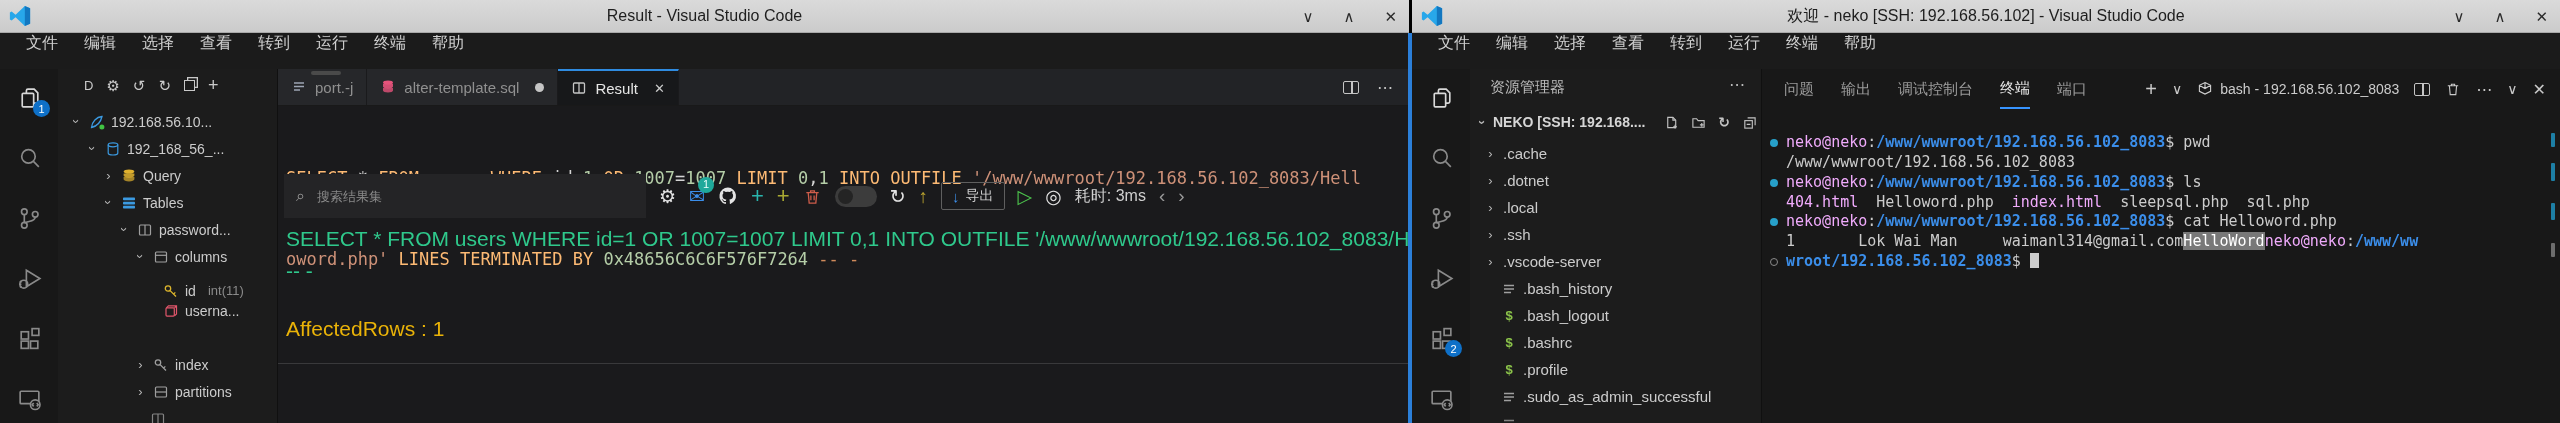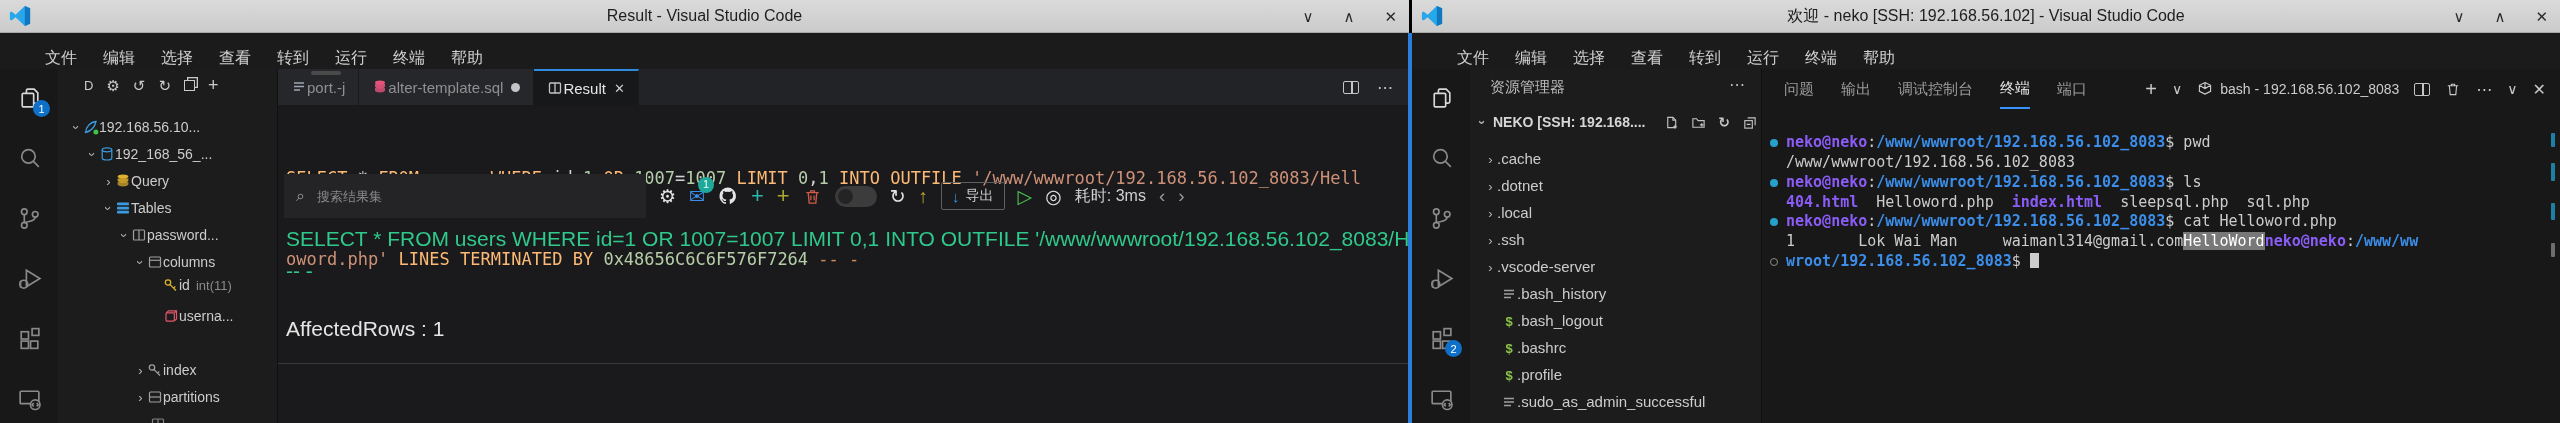--- a/index.html
+++ b/index.html
@@ -13,71 +13,71 @@
 
   
   .titlebar{height:33px;background:linear-gradient(#dadada,#cbcbcb);border-bottom:1px solid #a9a9a9;
             position:relative;display:flex;align-items:center;}
   .titlebar .title{position:absolute;left:0;right:0;text-align:center;color:#1e1e1e;font-size:16px;}
   .logo{margin-left:9px;width:22px;height:22px;z-index:2;display:flex;}
   .controls{position:absolute;right:12px;top:0;height:33px;display:flex;gap:30px;align-items:center;z-index:2;}
   .wc{color:#2a2a2a;font-size:15px;line-height:1;cursor:default;}
 
   
-  .menubar{height:36px;background:#1b1b1b;display:flex;align-items:flex-end;padding-left:2px;margin-left:30px;}
+  .menubar{height:36px;background:#1b1b1b;display:flex;align-items:flex-start;padding-left:13px;}
   .menu-item{padding:0 13px;color:#cfcfcf;font-size:16px;}
 
   .body{position:absolute;top:69px;left:0;right:0;bottom:0;display:flex;}
 
   
   .activitybar{width:58px;background:#181818;position:relative;flex:none;}
   .act{position:absolute;left:0;width:58px;height:42px;display:flex;align-items:center;justify-content:center;}
   .act svg{stroke:#8a8a8a;fill:none;stroke-width:1.6;}
   .act.active svg{stroke:#d8d8d8;}
   .badge{position:absolute;right:8px;bottom:2px;min-width:17px;height:17px;border-radius:9px;background:#0e70c8;
          color:#fff;font-size:11px;display:flex;align-items:center;justify-content:center;padding:0 3px;}
 
   
   .sidebar{background:#1c1c1c;position:relative;flex:none;overflow:hidden;border-right:1px solid #101010;}
   #win-left .sidebar{width:220px;}
   #win-right .sidebar{width:292px;}
   .sb-header-l{position:absolute;top:7px;left:26px;right:14px;display:flex;align-items:center;gap:13px;color:#c9c9c9;}
   .sb-hicon{font-size:15px;color:#c9c9c9;line-height:1;}
-  .trow{position:absolute;left:0;right:0;height:27px;display:flex;align-items:flex-end;color:#cccccc;font-size:14px;gap:0;}
+  .trow{position:absolute;left:0;right:0;height:27px;display:flex;align-items:center;color:#cccccc;font-size:14px;gap:6px;}
   .trow .meta{color:#8a8a8a;margin-left:6px;font-size:13px;}
   .chev{width:13px;color:#b6b6b6;font-size:13px;display:inline-block;text-align:center;flex:none;}
   .chev.open{transform:rotate(90deg);}
   .ticon{width:16px;height:16px;flex:none;display:flex;}
   .explorer-title{position:absolute;top:9px;left:20px;color:#bcbcbc;font-size:15px;}
   .explorer-more{position:absolute;top:6px;right:16px;color:#bcbcbc;font-size:16px;}
   .neko-row{position:absolute;top:40px;left:6px;height:26px;right:4px;display:flex;align-items:center;
             color:#d6d6d6;font-weight:bold;font-size:14px;gap:4px;}
   .neko-icons{margin-left:auto;display:flex;gap:12px;align-items:center;}
   .neko-icons svg{stroke:#c3c3c3;fill:none;stroke-width:1.2;}
   .frow-label{color:#cccccc;font-size:15px;}
   .list-ic svg{stroke:#9f9f9f;fill:none;stroke-width:1.4;}
   .shell-ic{color:#8bc34a;font-weight:bold;font-size:13px;width:16px;text-align:center;flex:none;}
 
   
   .editor{flex:1;background:#1a1a1c;position:relative;overflow:hidden;}
   .tabbar{height:37px;background:#222326;display:flex;align-items:stretch;border-bottom:1px solid #191919;}
-  .tab{display:flex;align-items:center;padding:0 13px;font-size:15px;color:#909090;
+  .tab{display:flex;align-items:center;gap:8px;padding:0 13px;font-size:15px;color:#909090;
        background:#26272a;border-right:1px solid #1a1a1c;}
   .tab.active{background:#17181a;color:#e6e6e6;border-top:2px solid #2f8be0;}
   .tab .close{font-size:13px;color:#cccccc;margin-left:8px;}
   .tab .moddot{width:9px;height:9px;border-radius:50%;background:#c5c5c5;margin-left:8px;}
   .tab-actions{margin-left:auto;display:flex;align-items:center;gap:18px;padding-right:16px;color:#c5c5c5;}
   .icon-split{width:16px;height:13px;border:1.5px solid #c5c5c5;border-radius:2px;position:relative;}
   .icon-split::after{content:"";position:absolute;left:50%;top:0;bottom:0;width:1.5px;background:#c5c5c5;}
   .hsliver{position:absolute;top:2px;left:33px;width:30px;height:4px;background:#4a4a4a;border-radius:2px;}
 
   .sqlblock{position:absolute;top:42px;left:8px;right:10px;font-family:"DejaVu Sans Mono",monospace;
             font-size:17px;line-height:27px;white-space:pre;}
   .tk-kw{color:#fdba74;} .tk-pl{color:#d4d4d4;} .tk-num{color:#b5cea8;} .tk-str{color:#ce9178;} .tk-cmt{color:#cf8a5b;}
-  .tk-g{color:#8b5cf6;font-weight:bold;} .tk-b{color:#3b8eea;font-weight:bold;} .tk-w{color:#cccccc;}
+  .tk-g{color:#f0abfc;font-weight:normal;} .tk-b{color:#3b8eea;font-weight:bold;} .tk-w{color:#cccccc;}
   .tk-hl{background:#787878;color:#ffffff;}
 
   .toolbar{position:absolute;top:104px;left:6px;right:4px;height:46px;display:flex;align-items:center;gap:13px;}
   .search-box{width:362px;height:44px;background:#242426;display:flex;align-items:center;padding:0 12px;gap:10px;flex:none;}
   .search-box .mag{color:#9a9a9a;font-size:16px;}
   .search-box input{background:transparent;border:none;outline:none;color:#f97316;font-size:13px;width:100%;}
   .search-box input::placeholder{color:#8a8a8a;}
   .tbi{font-size:19px;line-height:1;position:relative;flex:none;}
   .tbi svg{display:block;}
   .tbadge{position:absolute;top:-10px;right:-9px;min-width:16px;height:16px;border-radius:8px;background:#1fa99b;
@@ -86,21 +86,21 @@
   .toggle .knob{position:absolute;left:3px;top:3px;width:15px;height:15px;border-radius:50%;background:#242424;}
   .export-btn{display:flex;align-items:center;gap:6px;border:1px solid #5f5f5f;border-radius:2px;
               padding:4px 10px;color:#cccccc;font-size:14px;flex:none;}
   .export-btn .ar{color:#3b8eea;font-size:15px;}
   .time-label{color:#d0d0d0;font-size:16px;white-space:nowrap;}
   .pager{color:#9a9a9a;font-size:19px;}
 
   .result-echo{position:absolute;top:158px;left:8px;right:0;color:#2fc98c;font-size:21px;
                white-space:nowrap;overflow:hidden;}
   .result-cmt{position:absolute;top:190px;left:8px;color:#2fc98c;font-size:21px;}
-  .result-affected{position:absolute;top:248px;left:8px;color:#e5e5e5;font-size:21px;}
+  .result-affected{position:absolute;top:248px;left:8px;color:#eab308;font-size:21px;}
   .result-divider{position:absolute;top:294px;left:0;right:0;border-top:1px solid #39393b;}
 
   
   .panel{flex:1;position:relative;background:#181818;overflow:hidden;}
   .panel-header{height:40px;display:flex;align-items:center;padding-left:22px;}
   .ptab{font-size:15px;color:#9b9b9b;margin-right:27px;height:40px;display:flex;align-items:center;}
   .ptab.active{color:#e6e6e6;border-bottom:2px solid #3794ff;}
   .phicons{margin-left:auto;display:flex;align-items:center;gap:15px;padding-right:14px;color:#c9c9c9;}
   .phicons .sm{font-size:14px;}
   .term-label{display:flex;align-items:center;gap:7px;color:#cccccc;font-size:14px;}
@@ -259,21 +259,21 @@
         <div class="trow" style="top:147px;padding-left:60px">
           <span class="chev open">›</span>
           <span class="ticon">
               <svg viewBox="0 0 16 16" fill="none" stroke="#9f9f9f" stroke-width="1.2">
                 <rect x="2.5" y="3" width="11" height="10" rx="1"></rect>
                 <path d="M8 3v10"></path>
               </svg>
             </span>
           <span>password...</span>
         </div>
-        <div class="trow" style="top:197px;padding-left:105px">
+        <div class="trow" style="top:208px;padding-left:105px">
           <span class="ticon">
               <svg viewBox="0 0 16 16" fill="none" stroke="#dcb52c" stroke-width="1.3">
                 <circle cx="5" cy="5.5" r="2.7"></circle>
                 <path d="M7.1 7.6L13 13.5M10.6 11.1l1.7-1.7"></path>
               </svg>
             </span>
           <span>id</span>
           <span class="meta">int(11)</span>
         </div>
         <div class="trow" style="top:228px;padding-left:105px">

